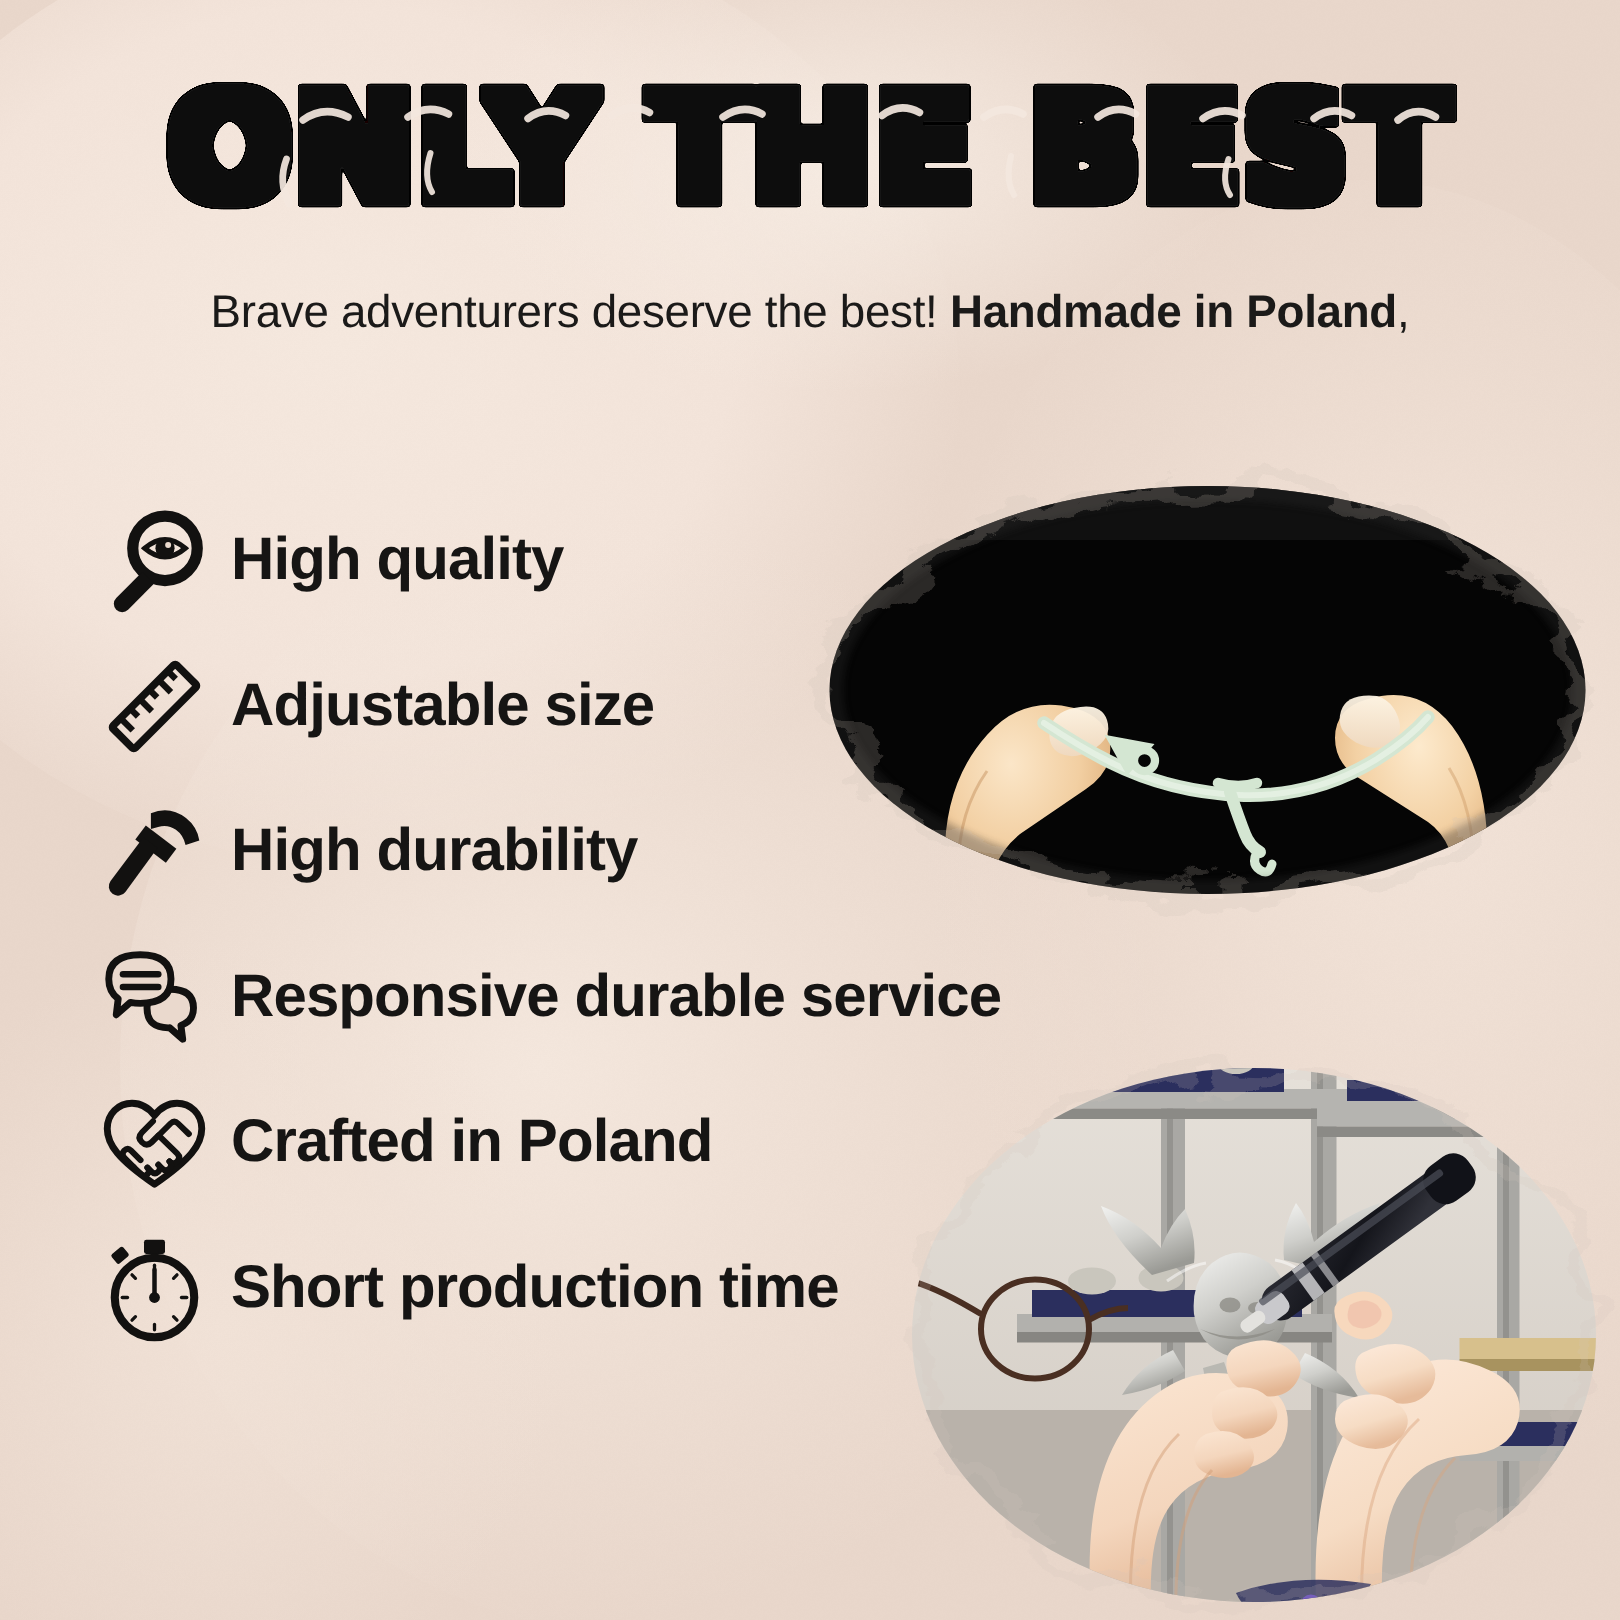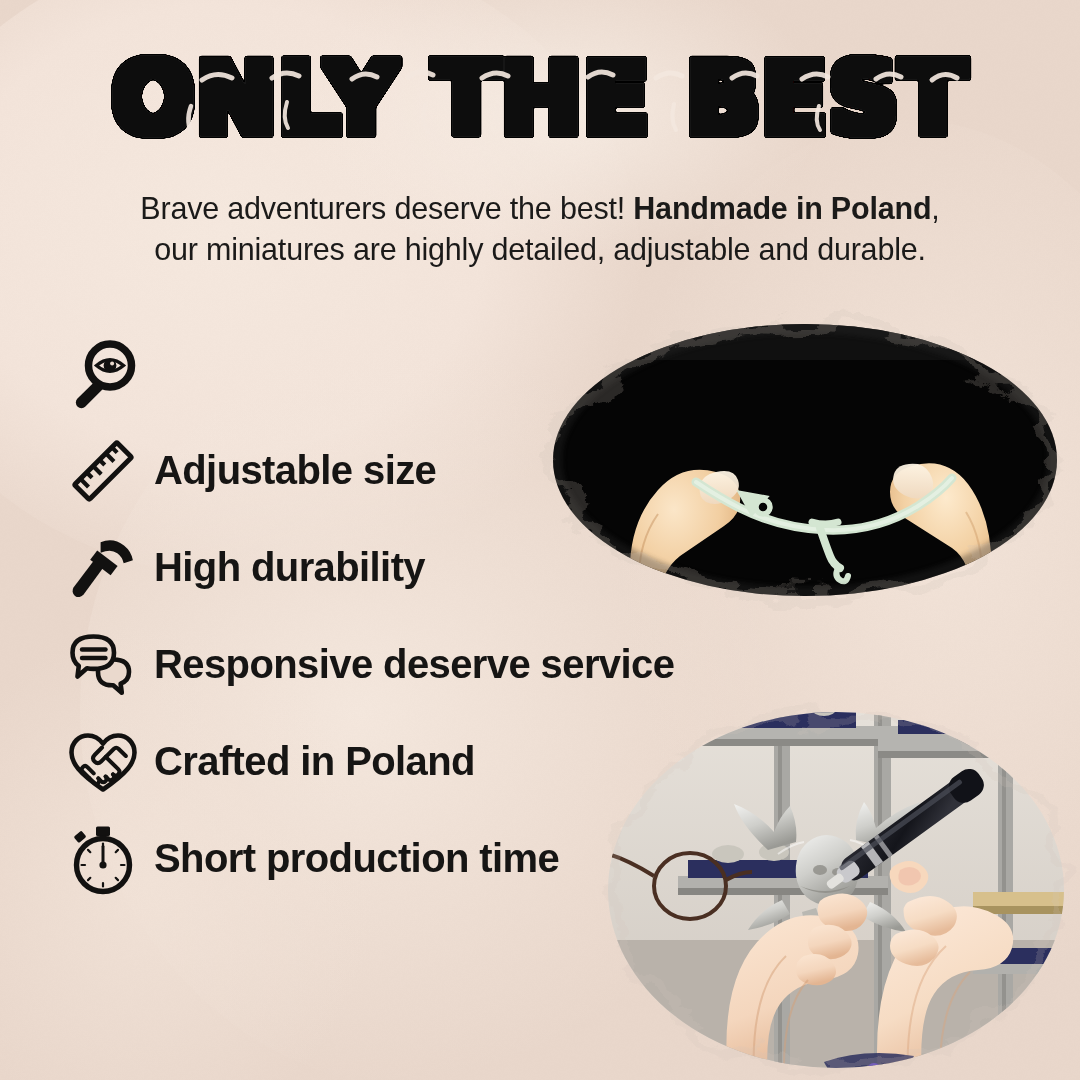--- a/index.html
+++ b/index.html
@@ -123,39 +123,39 @@
         <path d="M712 43 q13 -9 26 -2" stroke-width="5"></path>
         <path d="M729 70 q-5 15 1 24" stroke-width="4"></path>
         <path d="M786 43 q12 -9 25 -2" stroke-width="5"></path>
         <path d="M842 44 q12 -10 25 -2" stroke-width="5"></path>
       </g>
     </svg>
   </div>
 
   <div class="sub">
     <span><span>Brave adventurers deserve the best! </span><b>Handmade in Poland</b><span>,</span></span><br>
-    <span>our miniatures are highly detailed, adjustable and durable.</span>
   </div>
 
   <div class="features">
 
     <div class="feat">
       <span class="ico">
         <svg width="72" height="72" viewBox="0 0 72 72">
           <g fill="none" stroke="#121110" stroke-width="7.5">
             <circle cx="43" cy="27.5" r="21.5"></circle>
           </g>
           <path d="M27.8 43.4 L10.5 60.6 a5.6 5.6 0 0 0 0 7.9 a5.6 5.6 0 0 0 7.9 0 L35.6 51.2 Z" fill="#121110"></path>
           <g fill="none" stroke="#121110" stroke-width="3.4" stroke-linecap="round">
             <path d="M29.5 27.5 q13.5 -11.5 27 0 q-13.5 11.5 -27 0 Z"></path>
           </g>
           <circle cx="43" cy="27.5" r="6.4" fill="#121110"></circle>
           <circle cx="45.1" cy="25.4" r="2.0" fill="#ead9cd"></circle>
         </svg>
       </span>
+      <span class="lbl">High quality</span>
     </div>
 
     <div class="feat">
       <span class="ico">
         <svg width="72" height="72" viewBox="0 0 72 72">
           <g transform="rotate(-45 36 36)">
             <rect x="6" y="25.5" width="60" height="21" rx="1.5" fill="none" stroke="#121110" stroke-width="5"></rect>
             <g stroke="#121110" stroke-width="4.2" stroke-linecap="butt">
               <line x1="14.5" y1="25.5" x2="14.5" y2="37"></line>
               <line x1="23.5" y1="25.5" x2="23.5" y2="33"></line>
@@ -189,21 +189,21 @@
           <g fill="#ead9cd" stroke="#121110" stroke-width="4.6" stroke-linejoin="round">
             <path d="M46.5 30.5 q15.5 0 15.5 12.5 q0 8.6 -8.4 11.6 l1.2 9.2 l-8.6 -7.6 q-15.2 0.5 -15.2 -13.2 q0 -12.5 15.5 -12.5 Z"></path>
             <path d="M26.5 7.5 q20.5 0 20.5 16.2 q0 16.2 -20.5 16.2 q-3.5 0 -6.6 -0.6 l-9.4 8.2 l1.3 -10.6 q-6.3 -4.6 -6.3 -13.2 q0 -16.2 21 -16.2 Z"></path>
           </g>
           <g stroke="#121110" stroke-width="4.4" stroke-linecap="round">
             <line x1="15" y1="20.5" x2="38.5" y2="20.5"></line>
             <line x1="15" y1="29" x2="38.5" y2="29"></line>
           </g>
         </svg>
       </span>
-      <span class="lbl">Responsive deserve service</span>
+      <span class="lbl">Responsive durable service</span>
     </div>
 
     <div class="feat">
       <span class="ico">
         <svg width="72" height="72" viewBox="0 0 72 72">
           <path d="M36 63.5 C 12 47 4.5 37 4.5 26.5 C 4.5 16.5 12 9.5 21 9.5 C 27 9.5 32.2 12.6 36 17.6 C 39.8 12.6 45 9.5 51 9.5 C 60 9.5 67.5 16.5 67.5 26.5 C 67.5 37 60 47 36 63.5 Z" fill="none" stroke="#121110" stroke-width="4.6" stroke-linejoin="round"></path>
           <g fill="none" stroke="#121110" stroke-width="4.0" stroke-linejoin="round" stroke-linecap="round">
             <path d="M35.0 21.5 L27.6 29.0 q-3.2 3.3 0 6.5 q3.2 3.2 6.5 0 l4.6 -4.6 l12.5 12.2 q2.6 2.6 0 5.2 q-2.6 2.6 -5.2 0"></path>
             <path d="M46.0 48.3 q2.4 2.4 0 4.8 q-2.4 2.4 -4.8 0 l-2.6 -2.6"></path>
             <path d="M38.6 50.5 q2.3 2.3 0 4.6 q-2.3 2.3 -4.6 0 l-2.7 -2.7"></path>

